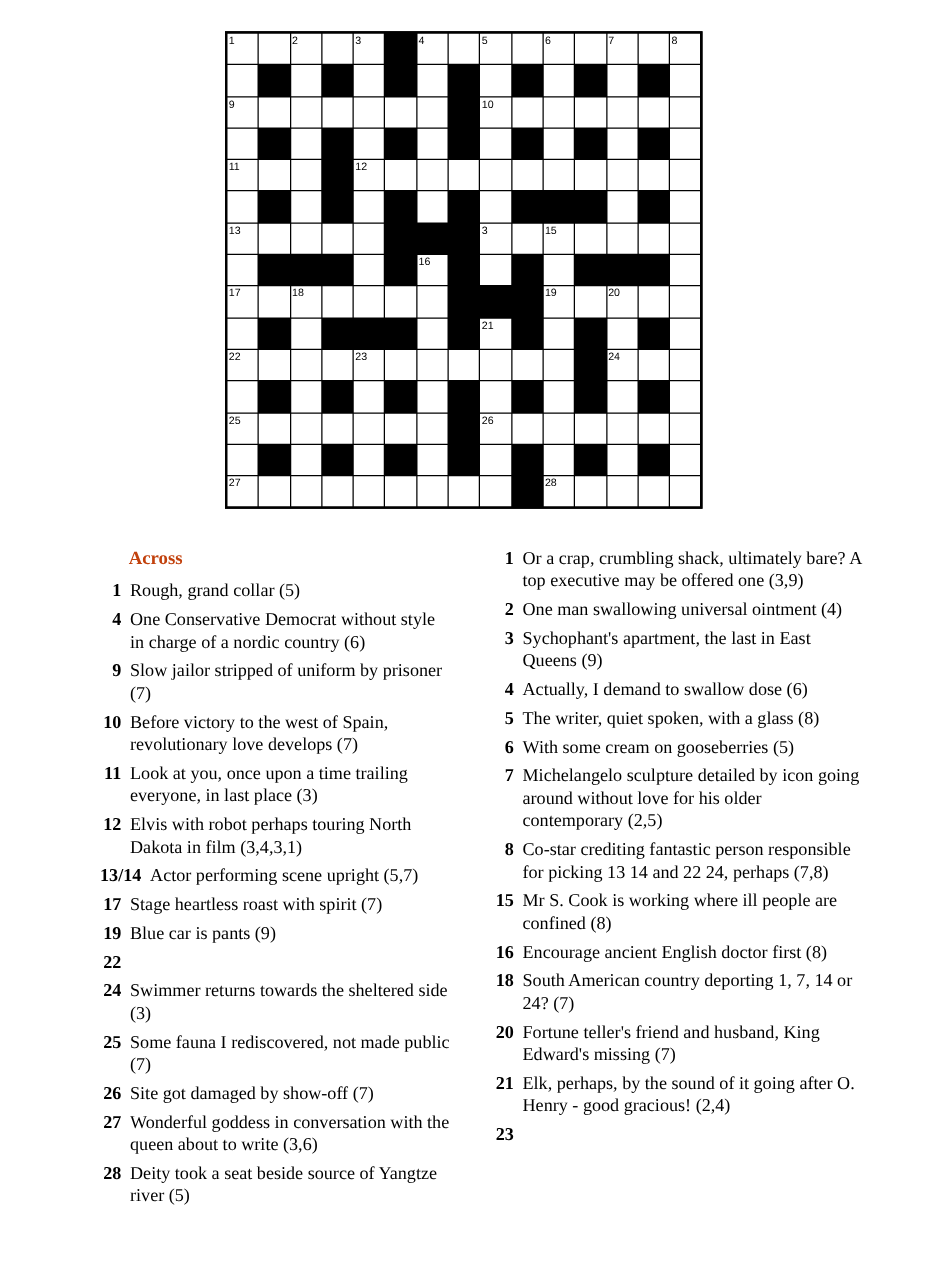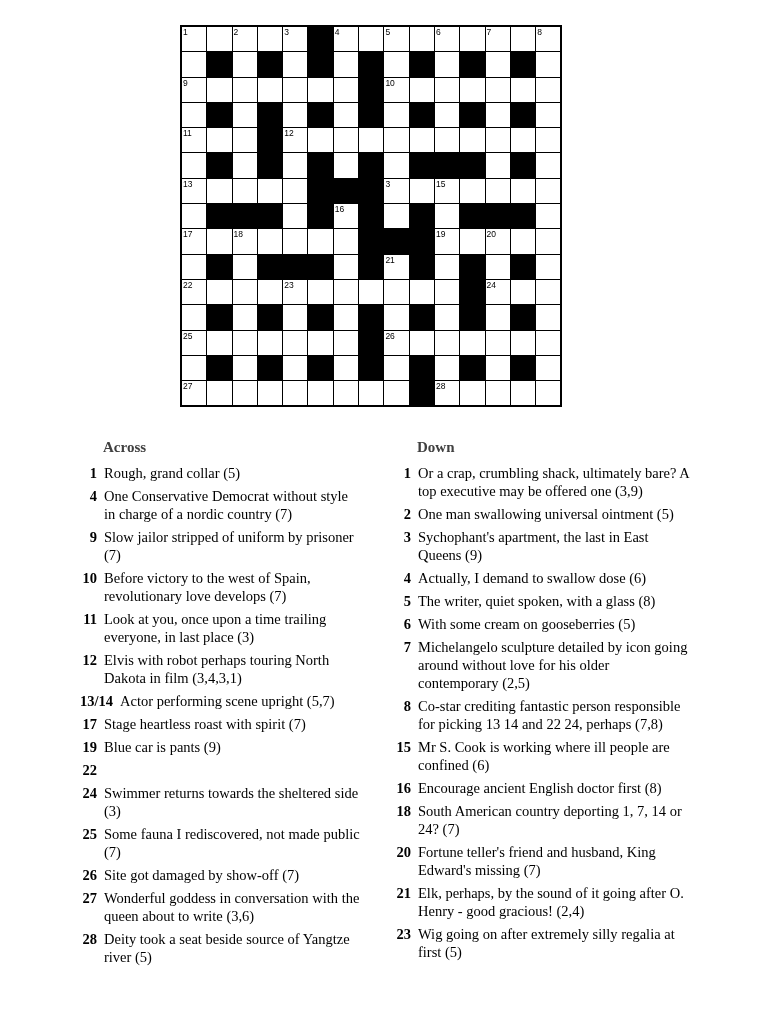--- a/index.html
+++ b/index.html
@@ -46,21 +46,21 @@
     position: absolute;
     top: 438px;
   }
   .clue-col.across { left: 80px;  width: 300px; }
   .clue-col.down   { left: 394px; width: 310px; }
   .clue-header {
     margin: 0 0 7px 23px;
     font-size: 15px;
     font-weight: bold;
     line-height: 19px;
-    color: #404040;
+    color: #c2410c;
   }
   .clue {
     display: flex;
     align-items: flex-start;
     margin-bottom: 5px;
     color: #000000;
   }
   .cnum {
     min-width: 17px;
     flex-shrink: 0;
@@ -369,21 +369,21 @@
 
   <div class="clue-col across">
     <h3 class="clue-header">Across</h3>
     <div class="clue-list">
         <div class="clue">
           <span class="cnum">1</span>
           <span class="ctext">Rough, grand collar (5)</span>
         </div>
         <div class="clue">
           <span class="cnum">4</span>
-          <span class="ctext">One Conservative Democrat without style in charge of a nordic country (7)</span>
+          <span class="ctext">One Conservative Democrat without style in charge of a nordic country (6)</span>
         </div>
         <div class="clue">
           <span class="cnum">9</span>
           <span class="ctext">Slow jailor stripped of uniform by prisoner (7)</span>
         </div>
         <div class="clue">
           <span class="cnum">10</span>
           <span class="ctext">Before victory to the west of Spain, revolutionary love develops (7)</span>
         </div>
         <div class="clue">
@@ -426,29 +426,28 @@
           <span class="ctext">Wonderful goddess in conversation with the queen about to write (3,6)</span>
         </div>
         <div class="clue">
           <span class="cnum">28</span>
           <span class="ctext">Deity took a seat beside source of Yangtze river (5)</span>
         </div>
       </div>
   </div>
 
   <div class="clue-col down">
-    <h3 class="clue-header">Down</h3>
     <div class="clue-list">
         <div class="clue">
           <span class="cnum">1</span>
           <span class="ctext">Or a crap, crumbling shack, ultimately bare? A top executive may be offered one (3,9)</span>
         </div>
         <div class="clue">
           <span class="cnum">2</span>
-          <span class="ctext">One man swallowing universal ointment (5)</span>
+          <span class="ctext">One man swallowing universal ointment (4)</span>
         </div>
         <div class="clue">
           <span class="cnum">3</span>
           <span class="ctext">Sychophant's apartment, the last in East Queens (9)</span>
         </div>
         <div class="clue">
           <span class="cnum">4</span>
           <span class="ctext">Actually, I demand to swallow dose (6)</span>
         </div>
         <div class="clue">
@@ -462,38 +461,37 @@
         <div class="clue">
           <span class="cnum">7</span>
           <span class="ctext">Michelangelo sculpture detailed by icon going around without love for his older contemporary (2,5)</span>
         </div>
         <div class="clue">
           <span class="cnum">8</span>
           <span class="ctext">Co-star crediting fantastic person responsible for picking 13 14 and 22 24, perhaps (7,8)</span>
         </div>
         <div class="clue">
           <span class="cnum">15</span>
-          <span class="ctext">Mr S. Cook is working where ill people are confined (6)</span>
+          <span class="ctext">Mr S. Cook is working where ill people are confined (8)</span>
         </div>
         <div class="clue">
           <span class="cnum">16</span>
           <span class="ctext">Encourage ancient English doctor first (8)</span>
         </div>
         <div class="clue">
           <span class="cnum">18</span>
           <span class="ctext">South American country deporting 1, 7, 14 or 24? (7)</span>
         </div>
         <div class="clue">
           <span class="cnum">20</span>
           <span class="ctext">Fortune teller's friend and husband, King Edward's missing (7)</span>
         </div>
         <div class="clue">
           <span class="cnum">21</span>
           <span class="ctext">Elk, perhaps, by the sound of it going after O. Henry - good gracious! (2,4)</span>
         </div>
         <div class="clue">
           <span class="cnum">23</span>
-          <span class="ctext">Wig going on after extremely silly regalia at first (5)</span>
         </div>
       </div>
   </div>
 
 </div>
 
 </body></html>

